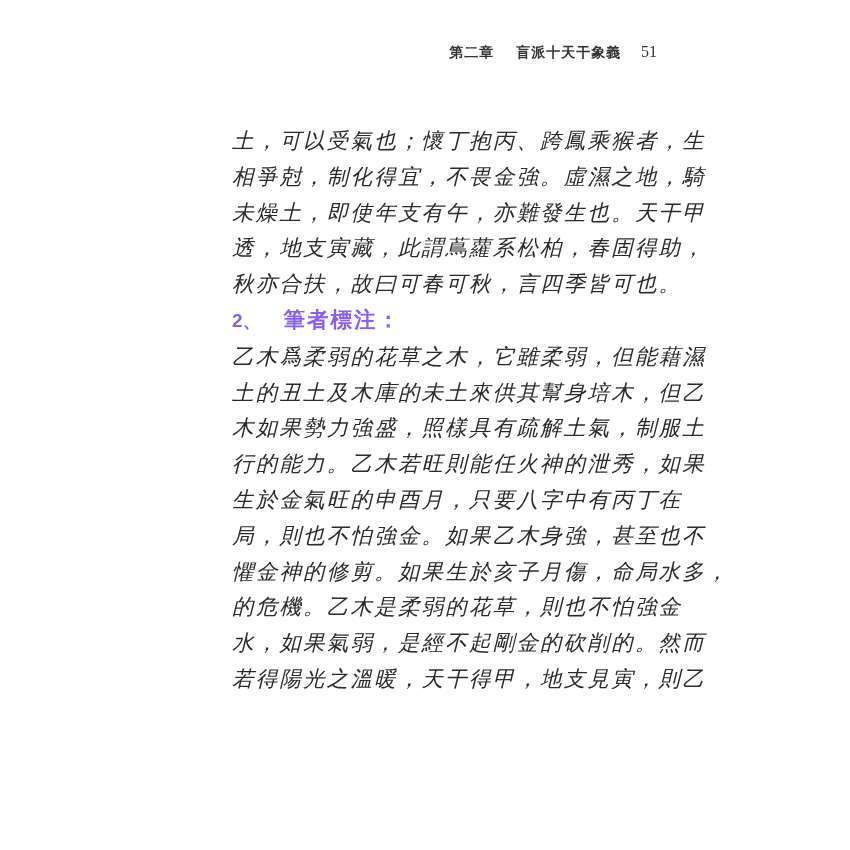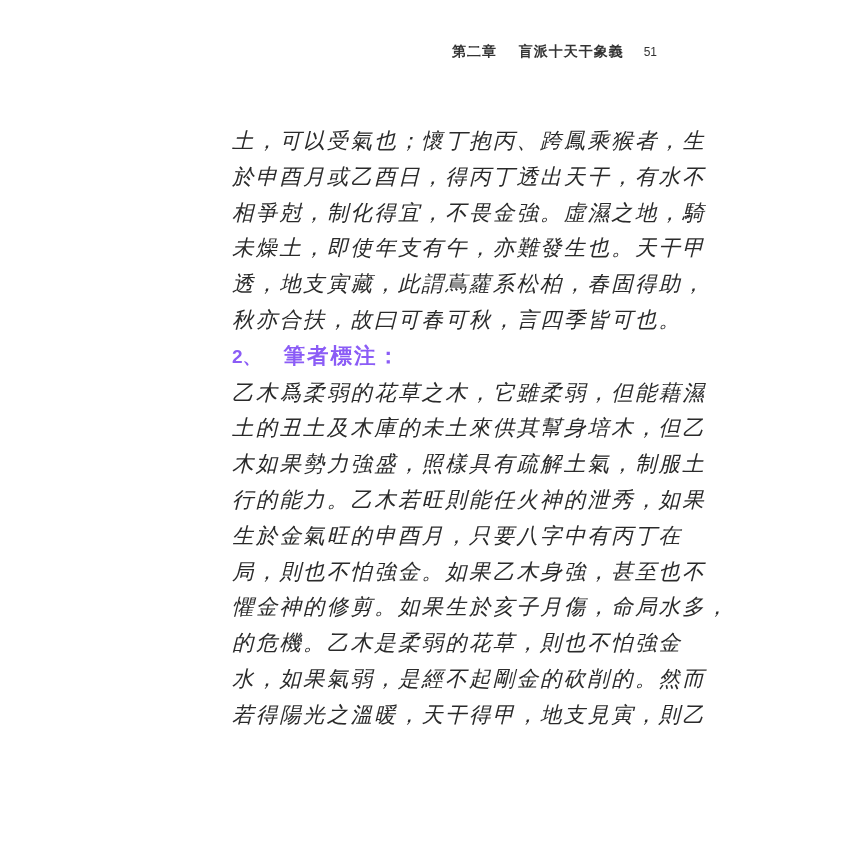--- a/index.html
+++ b/index.html
@@ -27,22 +27,22 @@
       font-family: "DejaVu Serif", "Liberation Serif", serif;
       font-size: 14px;
       font-weight: bold;
       color: #333333;
       letter-spacing: 1px;
       white-space: nowrap;
     }
     .running-header .chapter { margin-right: 16px; }
     .running-header .title { margin-right: 14px; font-family: Liberation Mono, monospace; }
     .running-header .page-num {
-      font-family: Liberation Sans, sans-serif;
-      font-size: 12px;
+      font-family: Liberation Serif, serif;
+      font-size: 16px;
       font-weight: normal;
       letter-spacing: 0;
     }
     .body-text {
       position: absolute;
       left: 232px;
       top: 123px;
       width: 410px;
       font-family: "DejaVu Sans", "Liberation Sans", sans-serif;
       font-size: 21.5px;
@@ -77,21 +77,20 @@
 
   <div class="running-header">
     <span class="chapter">第二章</span>
     <span class="title">盲派十天干象義</span>
     <span class="page-num">51</span>
   </div>
 
   <div class="body-text">
     <div>
       <span class="line">土，可以受氣也；懷丁抱丙、跨鳳乘猴者，生</span>
-      <span class="line">於申酉月或乙酉日，得丙丁透出天干，有水不</span>
       <span class="line">相爭尅，制化得宜，不畏金強。虛濕之地，騎</span>
       <span class="line">未燥土，即使年支有午，亦難發生也。天干甲</span>
       <span class="line">透，地支寅藏，此謂蔦蘿系松柏，春固得助，</span>
       <span class="line">秋亦合扶，故曰可春可秋，言四季皆可也。</span>
     </div>
 
     <div class="heading-line">
       <span class="num">2、</span><span class="label">筆者標注：</span>
     </div>
 

